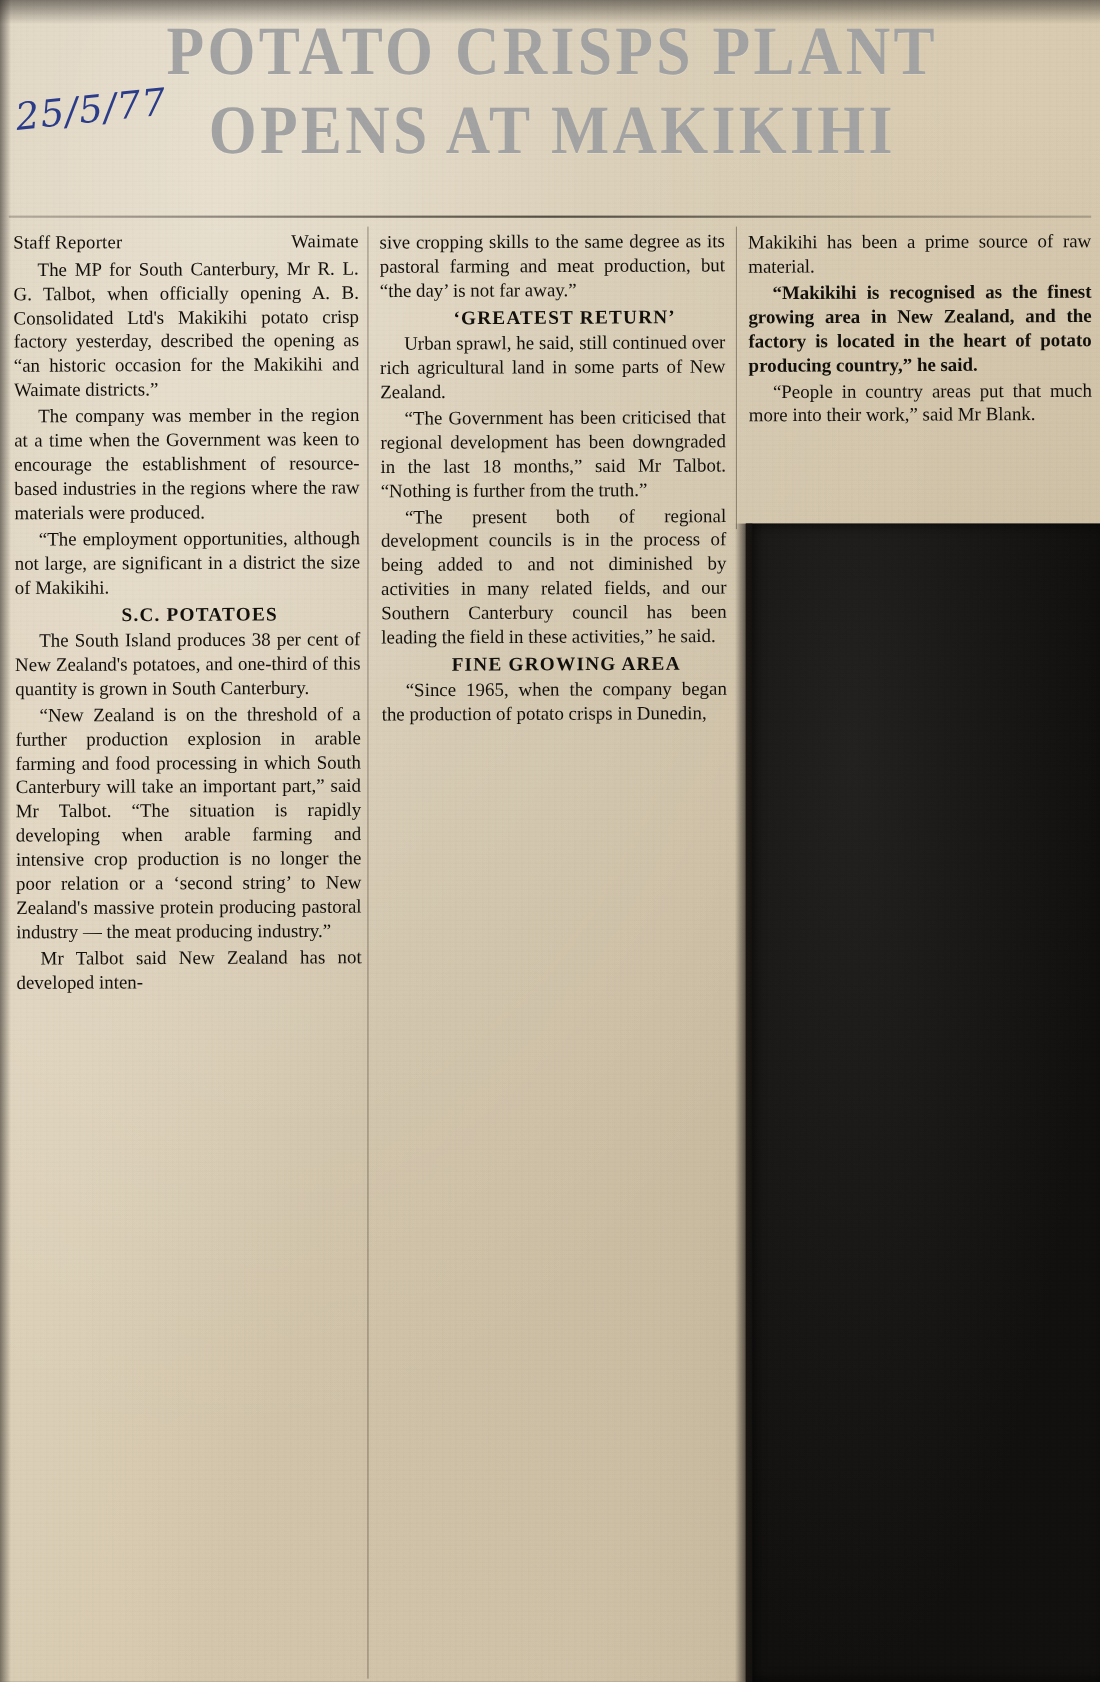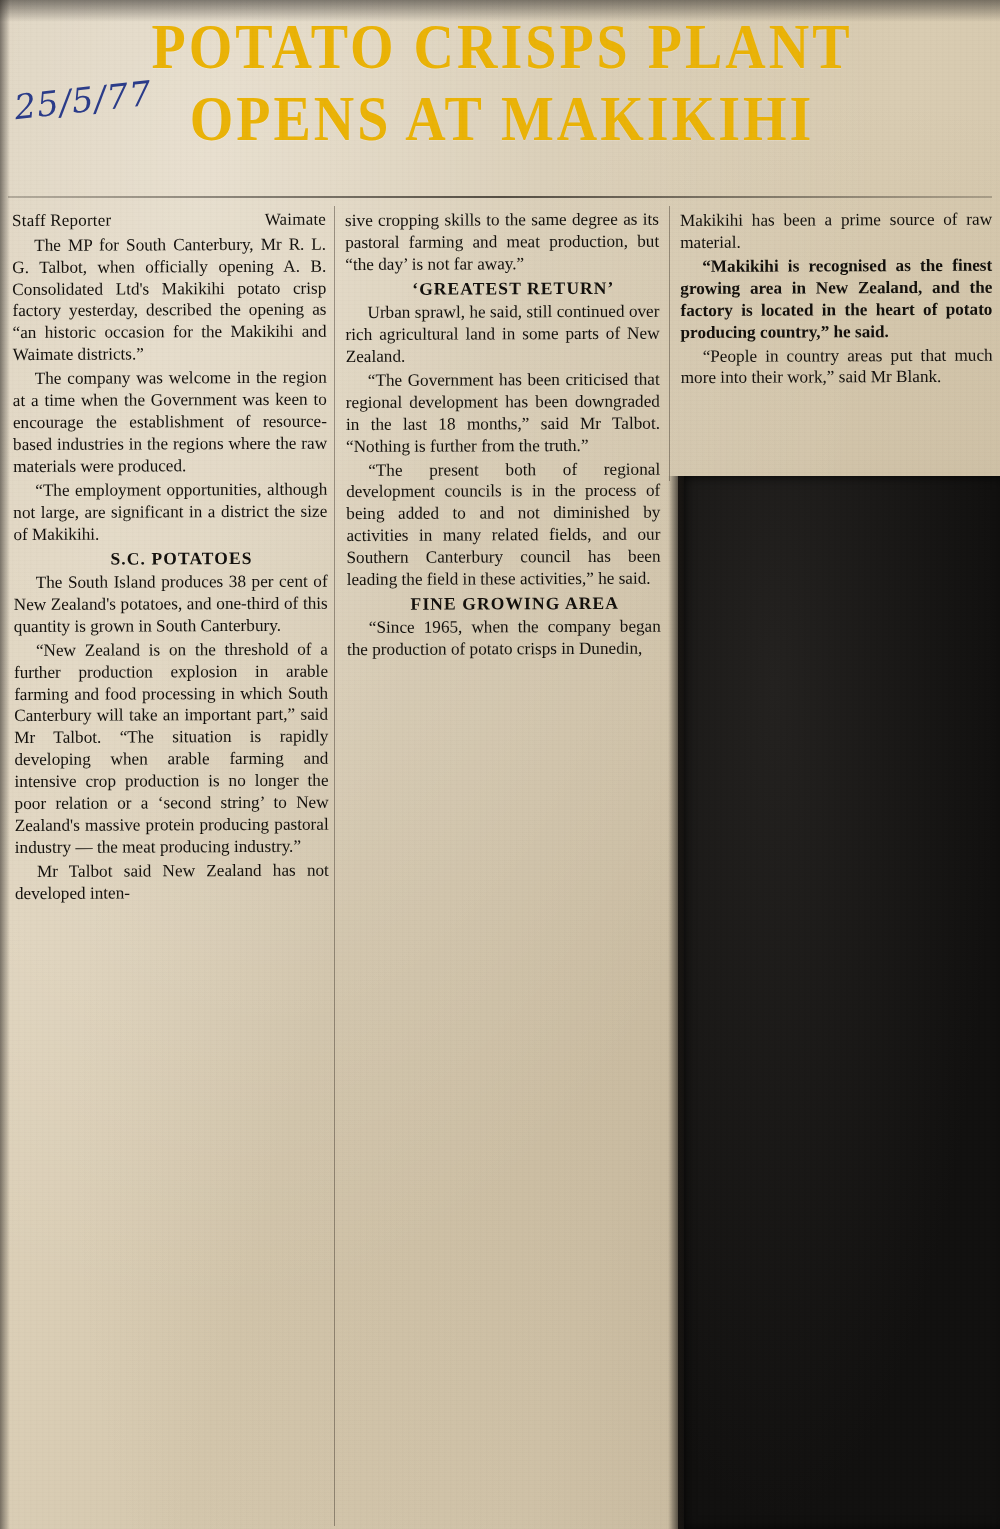--- a/index.html
+++ b/index.html
@@ -67,21 +67,21 @@
     background: linear-gradient(90deg, rgba(40,36,32,0.55), rgba(40,36,32,0));
   }
 
   
   .headline {
     position: absolute;
     left: 62px;
     top: 18px;
     width: 880px;
     text-align: center;
-    color: #eab308;
+    color: #a3a3a3;
     font-family: "Liberation Serif", serif;
     font-weight: bold;
     font-size: 56px;
     letter-spacing: 3px;
     line-height: 1.07;
     text-shadow: 0 1px 0 rgba(255,255,255,0.18);
   }
   .headline .l1 { display: block; transform: scaleY(1.12); }
   .headline .l2 { display: block; transform: scaleY(1.12); margin-top: 12px; }
 
@@ -175,21 +175,21 @@
   <div class="rule"></div>
   <div class="colsep s1"></div>
   <div class="colsep s2"></div>
 
   <div class="col c1 skew">
     <div class="byline">
       <span>Staff Reporter</span>
       <span>Waimate</span>
     </div>
     <p>The MP for South Canterbury, Mr R. L. G. Talbot, when officially opening A. B. Consolidated Ltd's Makikihi potato crisp factory yesterday, described the opening as “an historic occasion for the Makikihi and Waimate districts.”</p>
-    <p>The company was welcome in the region at a time when the Government was keen to encourage the establishment of resource-based industries in the regions where the raw materials were produced.</p>
+    <p>The company was member in the region at a time when the Government was keen to encourage the establishment of resource-based industries in the regions where the raw materials were produced.</p>
     <p>“The employment opportunities, although not large, are significant in a district the size of Makikihi.</p>
     <p class="subhead">S.C. POTATOES</p>
     <p>The South Island produces 38 per cent of New Zealand's potatoes, and one-third of this quantity is grown in South Canterbury.</p>
     <p>“New Zealand is on the threshold of a further production explosion in arable farming and food processing in which South Canterbury will take an important part,” said Mr Talbot. “The situation is rapidly developing when arable farming and intensive crop production is no longer the poor relation or a ‘second string’ to New Zealand's massive protein producing pastoral industry — the meat producing industry.”</p>
     <p>Mr Talbot said New Zealand has not developed inten-</p>
   </div>
 
   <div class="col c2 skew">
     <p class="noindent">sive cropping skills to the same degree as its pastoral farming and meat production, but “the day’ is not far away.”</p>
     <p class="subhead">‘GREATEST RETURN’</p>

